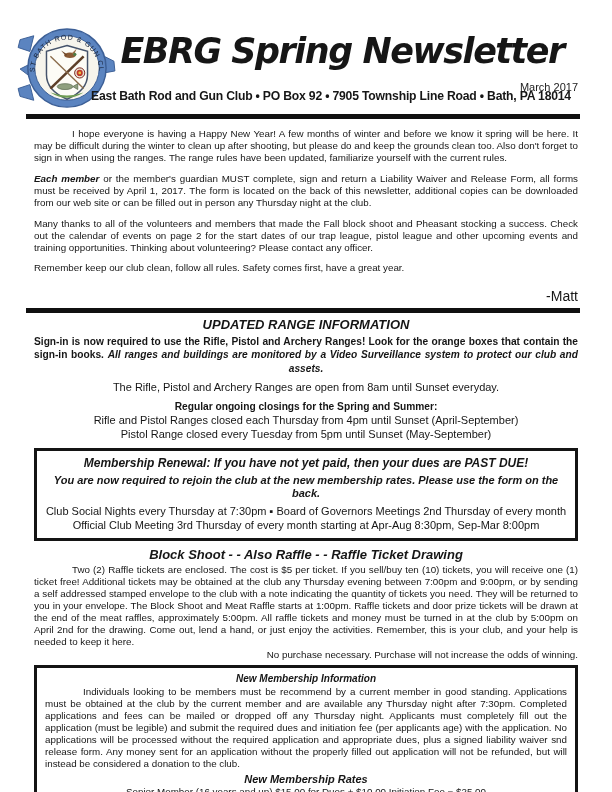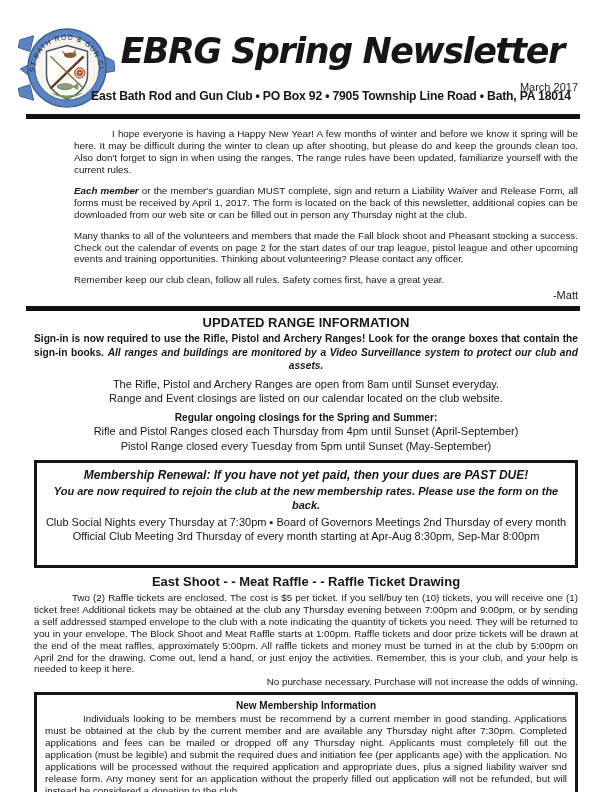--- a/index.html
+++ b/index.html
@@ -21,35 +21,35 @@
   }
   .date-line{position:absolute;right:0;top:57px;font-size:11px;color:#222;}
   .address-line{
     position:absolute;left:46px;right:-4px;top:65px;text-align:center;
     font-size:12.2px;font-weight:bold;letter-spacing:-.2px;white-space:nowrap;
   }
   .bar{height:5px;background:#101010;margin-left:-8px;margin-right:-2px;}
   
   p{margin:0;font-size:9.8px;line-height:1.22;text-align:justify;}
   .indent{text-indent:38px;}
-  .mt{margin-top:9px;margin-left:40px;}
+  .mt{margin-top:9px;}
   .center{text-align:center;}
   .right{text-align:right;}
   .i{font-style:italic;}
   .bi{font-weight:bold;font-style:italic;}
   .u{}
-  .sig{font-size:11px;margin-top:3px;}
-  h2{margin:0;font-size:13px;font-weight:bold;text-align:center;line-height:1.2;}
+  .sig{font-size:14px;margin-top:14px;}
+  h2{margin:0;font-size:13px;font-weight:bold;font-style:italic;text-align:center;line-height:1.2;}
   h3{margin:0;font-size:11px;font-weight:bold;font-style:italic;text-align:center;line-height:1.25;}
   .sect-gap{margin-top:4px;}
   .signin{font-size:10.2px;font-weight:bold;text-align:justify;text-align-last:center;margin-top:2px;line-height:1.3;}
   .plainline{font-size:11px;line-height:1.28;}
   .boldline{font-size:10.2px;font-weight:bold;line-height:1.3;}
   .box{
-    border:3px solid #141414;margin-top:7px;padding:5px 8px 22px 8px;
+    border:3px solid #141414;margin-top:7px;padding:5px 8px 6px 8px;
   }
   .box-head{font-size:12px;}
   .box-sub{font-size:11px;margin-top:3px;}
   .disclaimer{font-size:9.8px;margin-top:1px;}
   .rate-line{font-size:9.8px;line-height:1.3;}
 </style>
 </head>
 <body>
 
 <div class="page">
@@ -111,35 +111,34 @@
     <p class="mt">Remember keep our club clean, follow all rules.  Safety comes first, have a great year.</p>
     <p class="sig right">-Matt</p>
   </section>
 
   <div class="bar" style="margin-top:3px;"></div>
 
   <section>
     <h2 class="sect-gap">UPDATED RANGE INFORMATION</h2>
     <p class="signin"><span>Sign-in is now required to use the Rifle, Pistol and Archery Ranges!  Look for the orange boxes that contain the sign-in books.  </span><span class="i">All ranges and buildings are monitored by a Video Surveillance system to protect our club and assets.</span></p>
     <p class="center plainline" style="margin-top:5px;">The Rifle, Pistol and Archery Ranges are open from 8am until Sunset everyday.</p>
-    <p class="center plainline">Range and Event closings are listed on our calendar located on the club website.</p>
     <p class="center boldline" style="margin-top:6px;">Regular ongoing closings for the Spring and Summer:</p>
     <p class="center plainline">Rifle and Pistol Ranges closed each Thursday from 4pm until Sunset (April-September)</p>
     <p class="center plainline">Pistol Range closed every Tuesday from 5pm until Sunset (May-September)</p>
   </section>
 
   <div class="box">
     <p class="bi center box-head">Membership Renewal: If you have not yet paid, then your dues are PAST DUE!</p>
     <p class="bi center box-sub">You are now required to rejoin the club at the new membership rates. Please use the form on the back.</p>
     <p class="center plainline" style="margin-top:3px;">Club Social Nights every Thursday at 7:30pm ▪ Board of Governors Meetings 2nd Thursday of every month</p>
     <p class="center plainline">Official Club Meeting 3rd Thursday of every month starting at Apr-Aug 8:30pm, Sep-Mar 8:00pm</p>
   </div>
 
   <section>
-    <h2 style="margin-top:6px;">East Shoot - - Meat Raffle - - Raffle Ticket Drawing</h2>
+    <h2 style="margin-top:6px;">Block Shoot - - Also Raffle - - Raffle Ticket Drawing</h2>
     <p class="indent" style="margin-top:2px;"><span>Two (2) Raffle tickets are enclosed. The cost is  $5 per ticket. If you sell/buy ten (10) tickets, you will receive one (1) ticket free! Additional tickets may be obtained at the club any Thursday evening between 7:00pm and 9:00pm, or by sending a self addressed </span><span class="u">stamped</span><span> envelope to the club with a note indicating the quantity of tickets you need. They will be returned to you in your envelope. The Block Shoot and Meat Raffle starts at 1:00pm. Raffle tickets and door prize tickets will be drawn at the end of the meat raffles, approximately 5:00pm. All raffle tickets and money must be turned in at the club by 5:00pm on April 2nd for the drawing. Come out, lend a hand, or just enjoy the activities. Remember, this is your club, and your help is needed to keep it here.</span></p>
     <p class="right disclaimer">No purchase necessary.  Purchase will not increase the odds of winning.</p>
   </section>
 
   <div class="box" style="margin-top:4px;">
     <h2 style="font-size:10px;">New Membership Information</h2>
     <p class="indent" style="margin-top:1px;">Individuals looking to be members must be recommend by a current member in good standing.  Applications must be obtained at the club by the current member and are available any Thursday night after 7:30pm.  Completed applications and fees can be mailed or dropped off any Thursday night. Applicants must completely fill out the application (must be legible) and submit the required dues and initiation fee (per applicants age) with the application. No applications will be processed  without the required application and appropriate dues, plus a signed liability waiver snd release form. Any money sent for an application without the properly filled out application  will not be refunded, but will instead be considered a donation to the club.</p>
     <h3 style="margin-top:3px;">New Membership Rates</h3>
     <p class="center rate-line">Senior Member (16 years and up) $15.00 for Dues + $10.00 Initiation Fee = $25.00</p>
     <p class="center rate-line">Junior Member (15 years and under) $5.00 for Dues + $5.00 Initiation Fee = $10.00</p>

